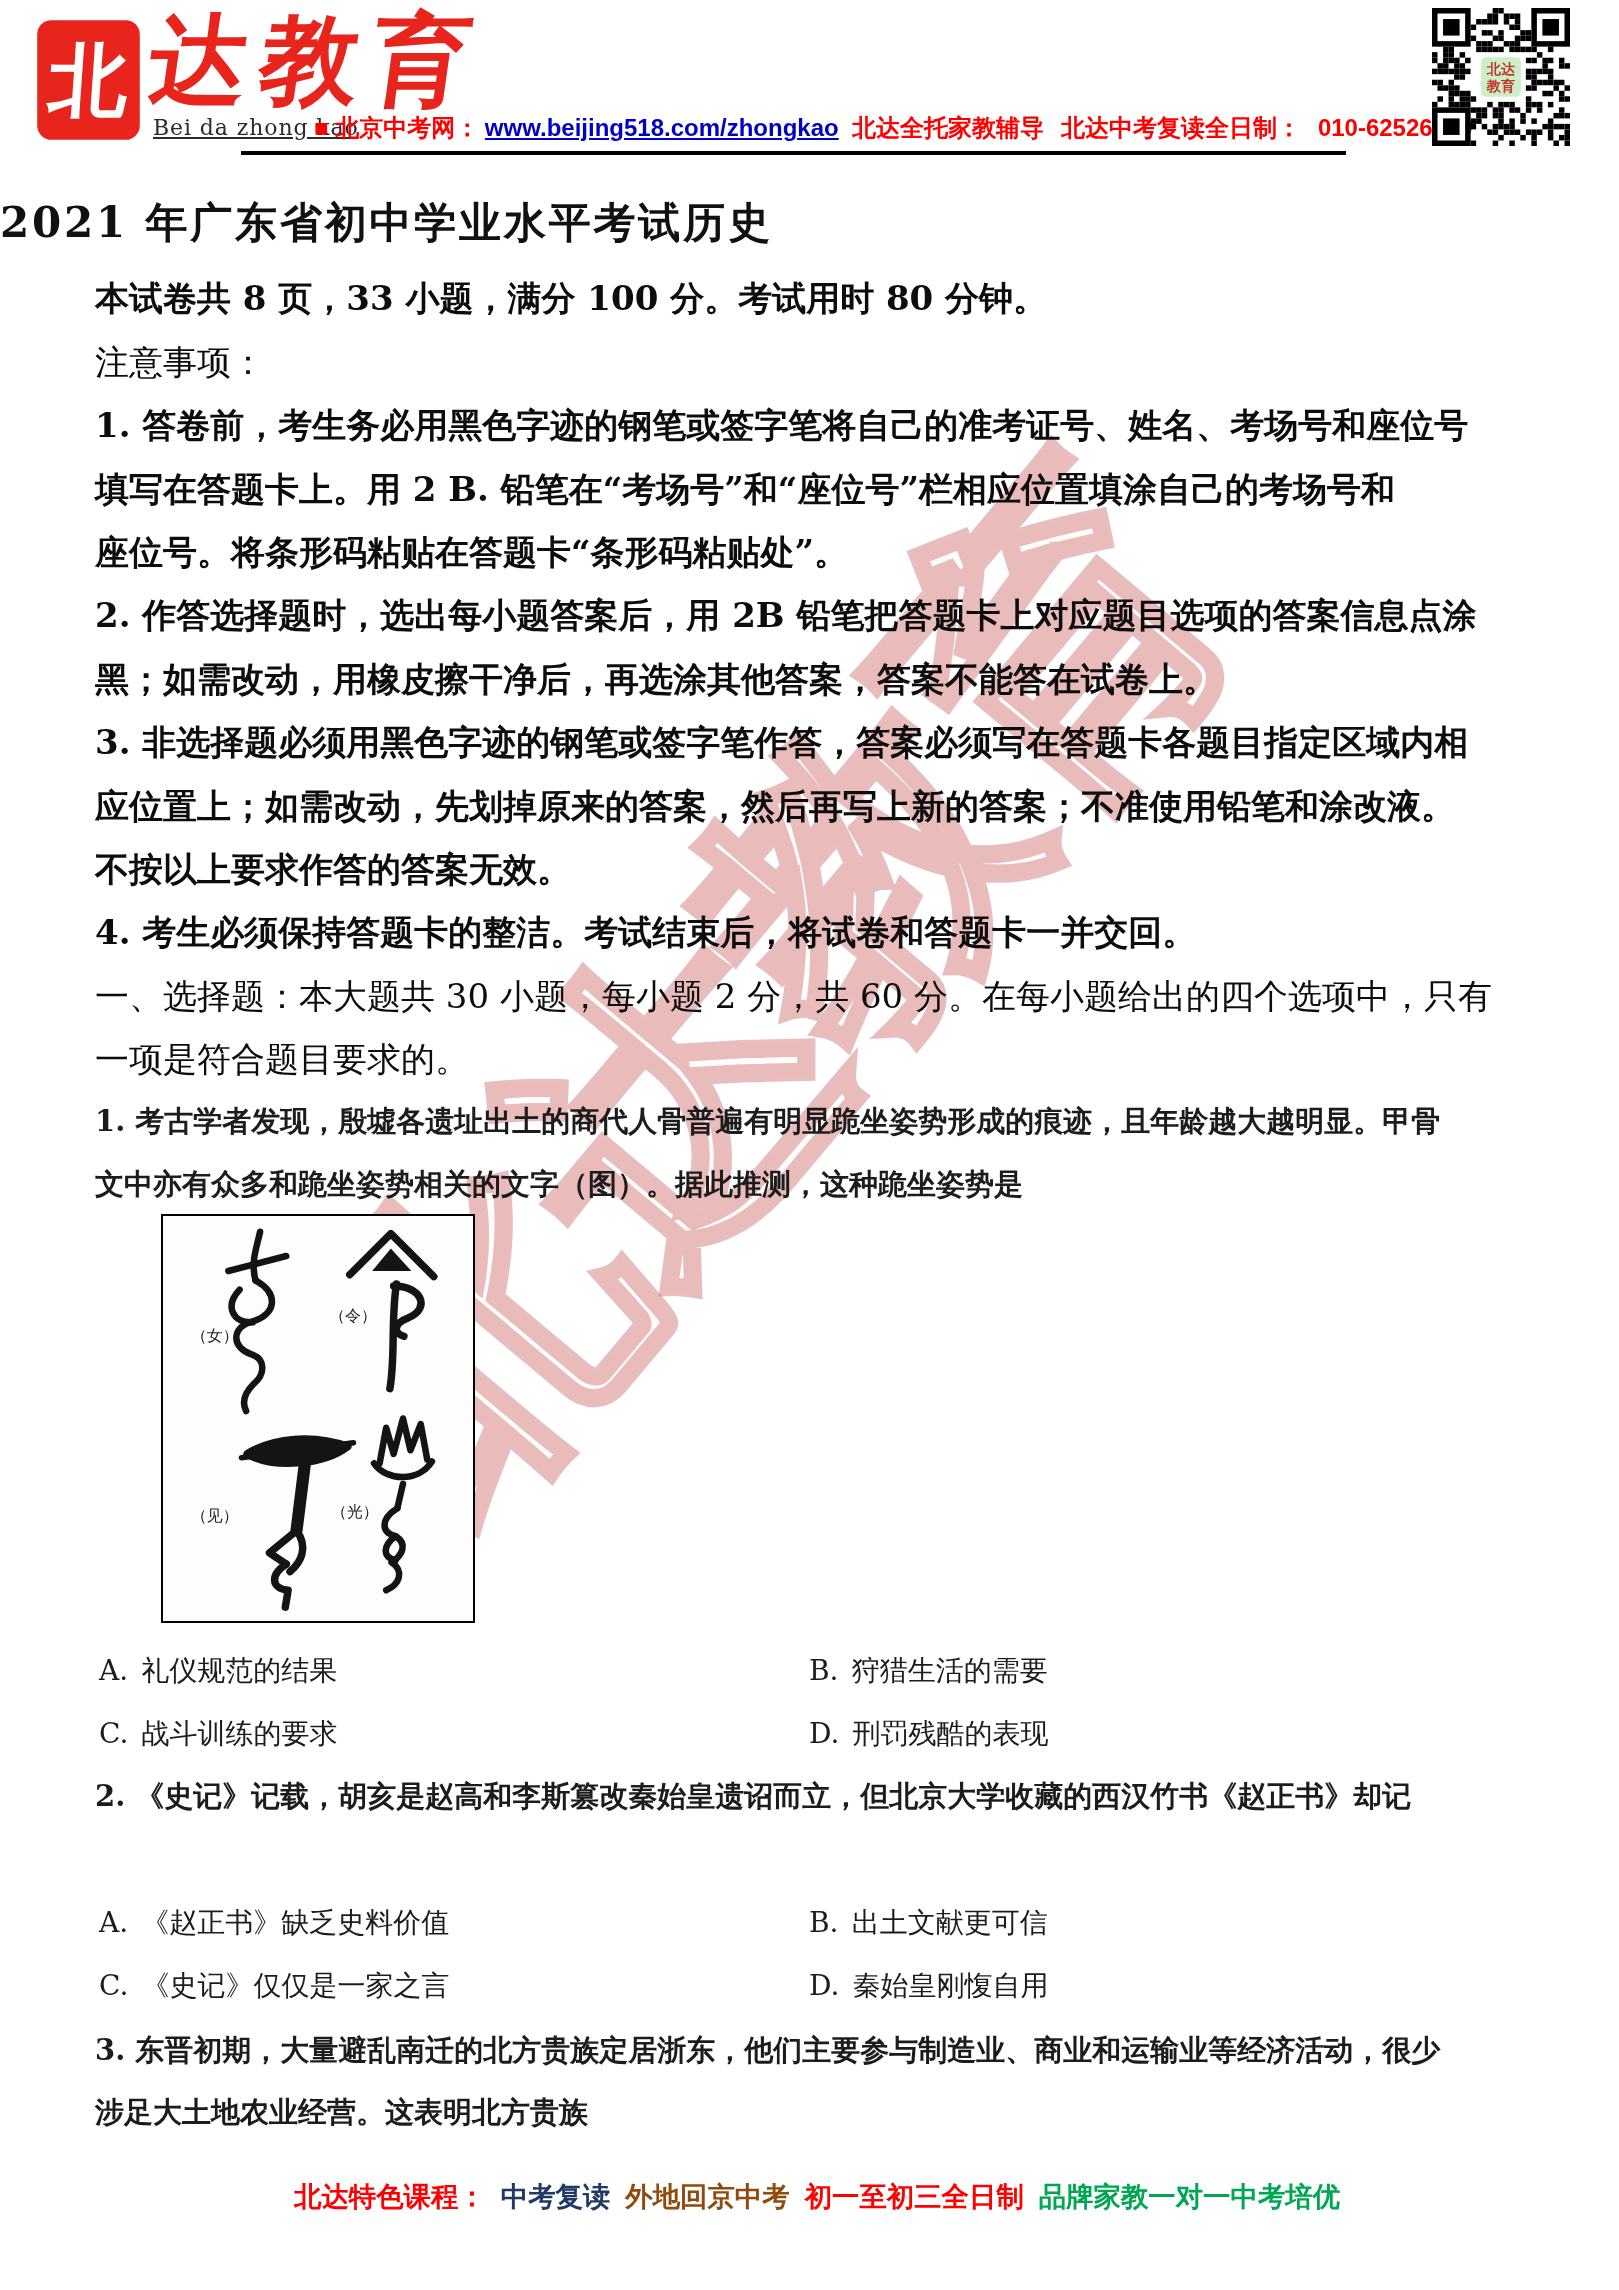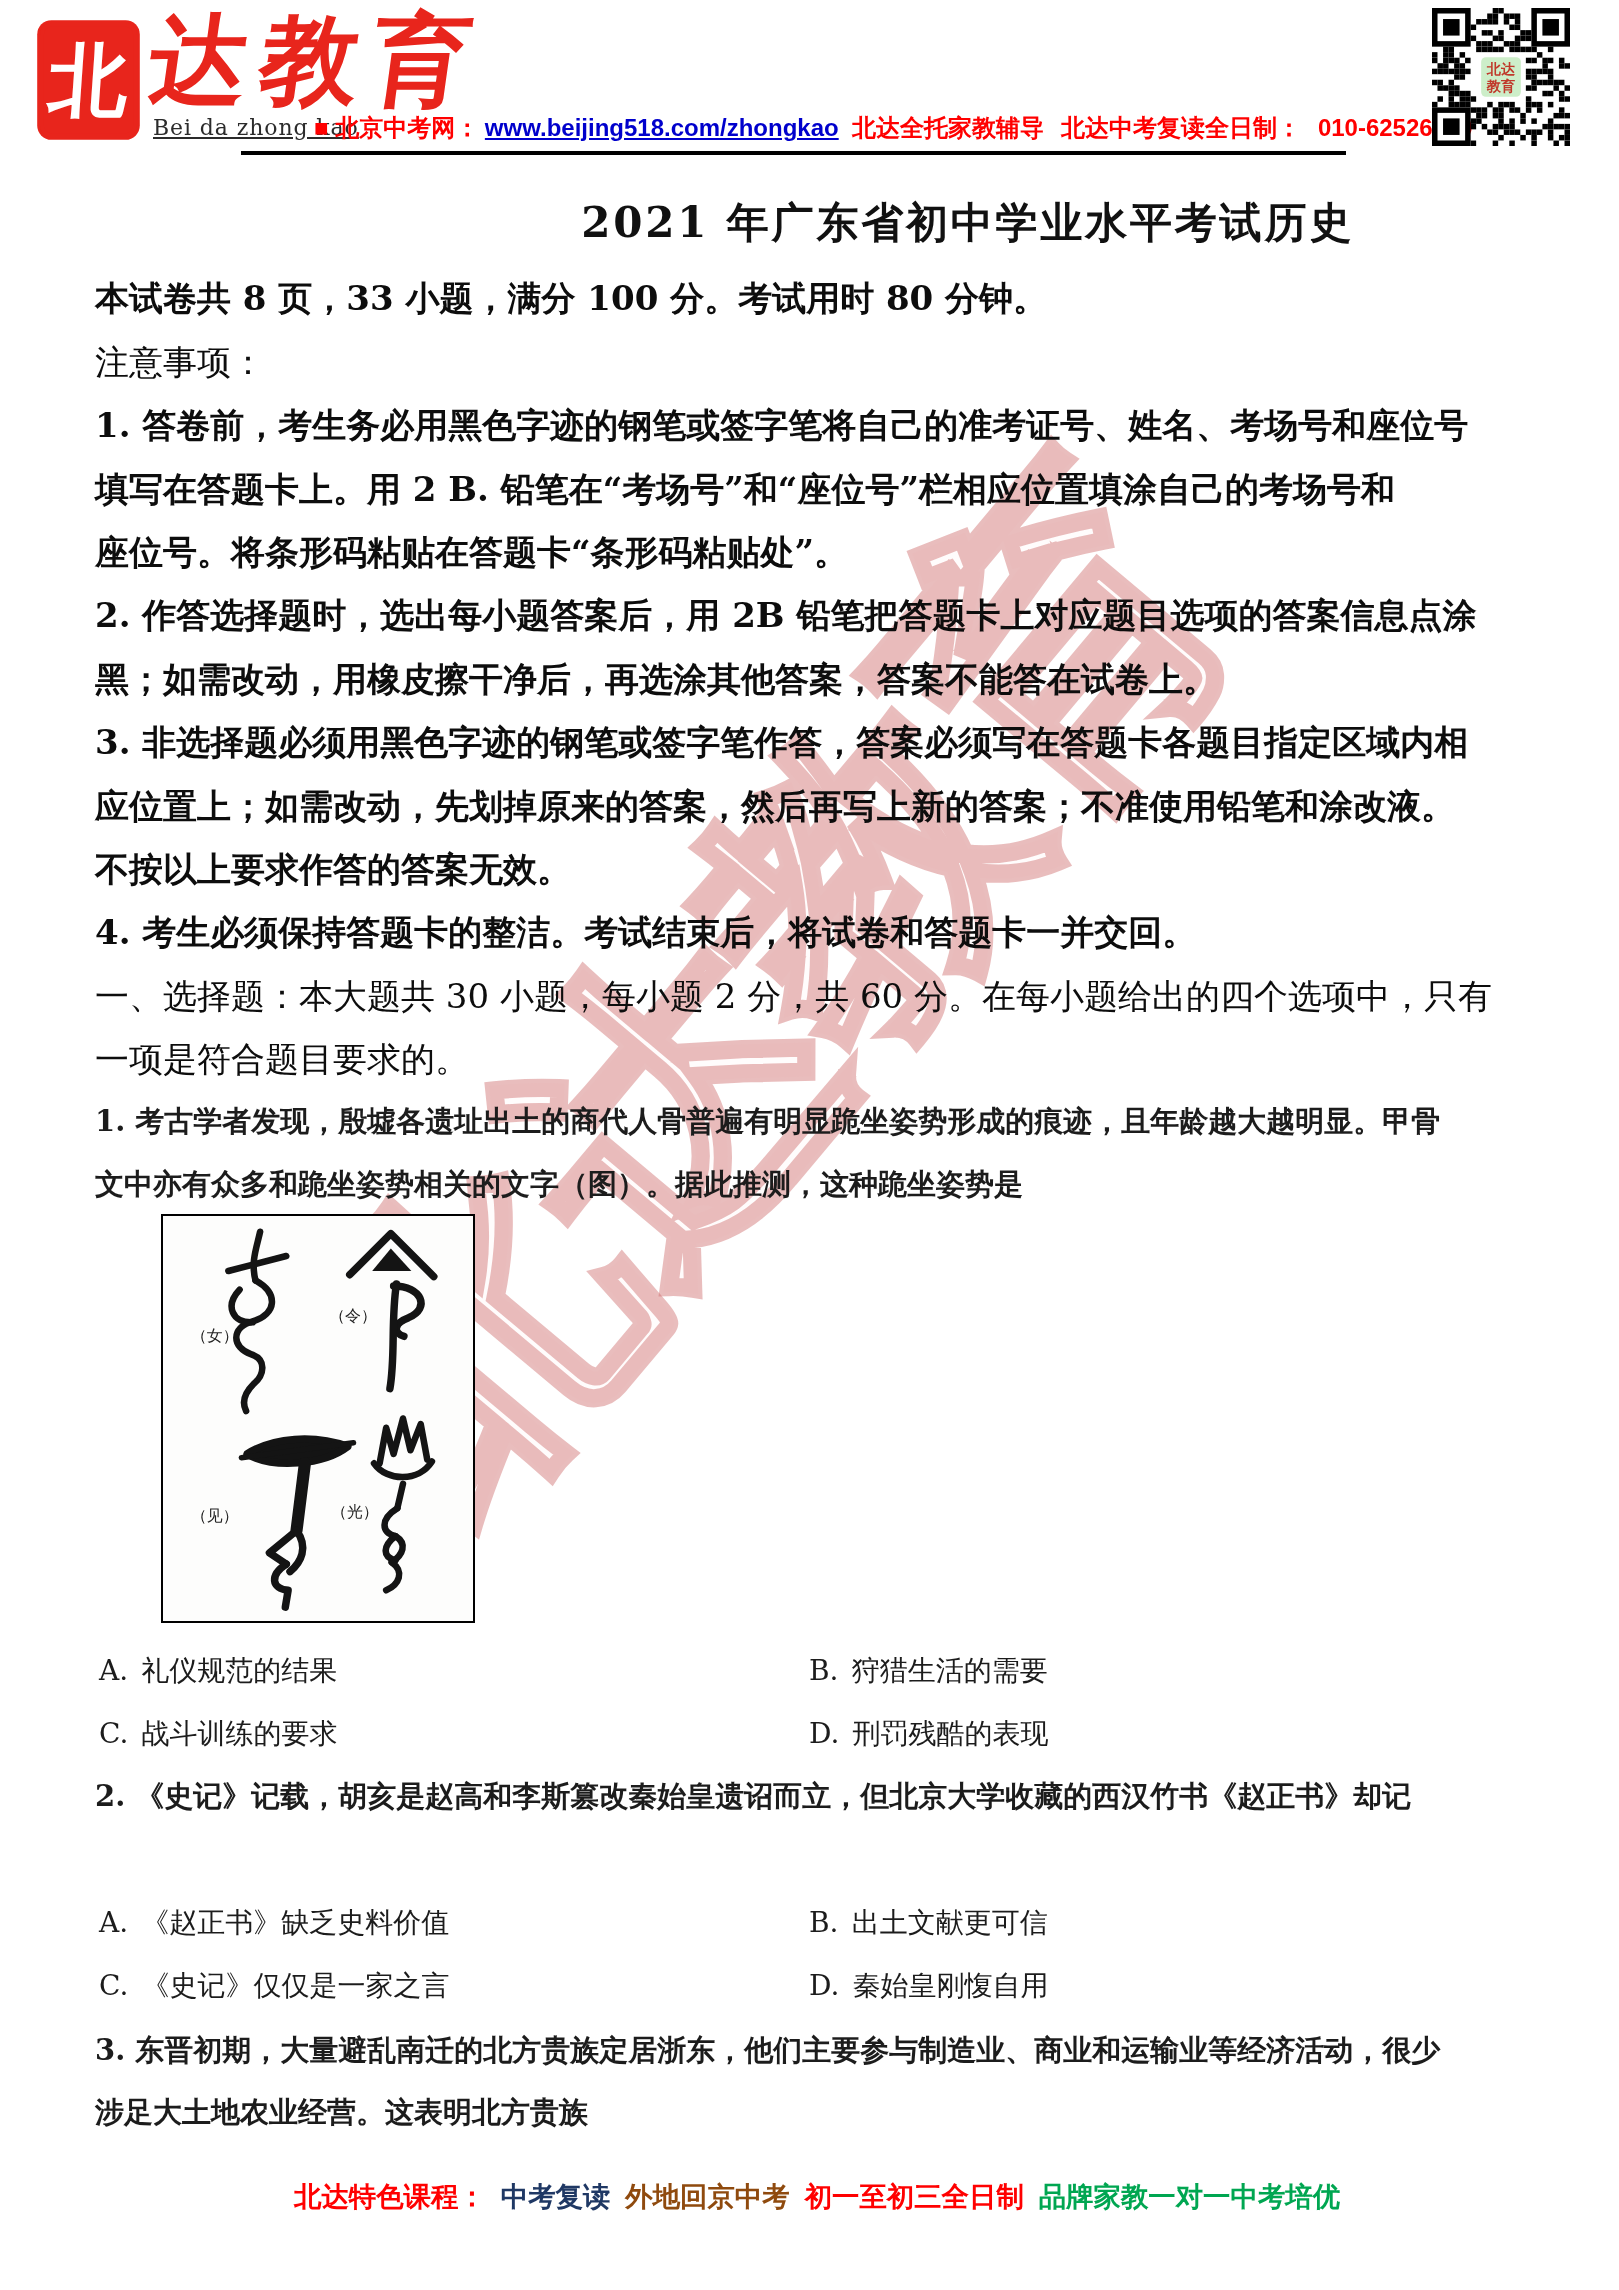--- a/index.html
+++ b/index.html
@@ -20,22 +20,22 @@
   .contact .phone{font-weight:700;}
   .hr{position:absolute;left:241px;top:151px;width:1105px;height:3.8px;background:#000;}
   .qr{position:absolute;left:1432px;top:7.6px;width:138px;height:138px;}
   
   .watermark{position:absolute;left:57px;top:785px;width:1420px;text-align:center;z-index:0;
         font-size:312px;font-weight:700;letter-spacing:-9.5px;white-space:nowrap;
         transform:rotate(-50deg);transform-origin:50% 50%;
         color:rgba(255,242,242,0.20);-webkit-text-stroke:8.5px rgba(203,98,98,0.42);}
   .content{position:absolute;left:0;top:0;width:1619px;height:2290px;z-index:1;}
   
-  .title{position:absolute;left:0;top:195px;width:1314px;text-align:right;
-        font-size:42px;font-weight:700;letter-spacing:2.8px;margin-left:40px;}
+  .title{position:absolute;left:0;top:195px;width:1314px;text-align:left;
+        font-size:42px;font-weight:700;letter-spacing:2.8px;}
   .bline{position:absolute;left:95px;white-space:nowrap;font-size:34px;font-weight:600;color:#0d0d0d;}
   .bold{font-weight:400;}
   .qline{position:absolute;left:95px;white-space:nowrap;font-size:29px;font-weight:700;color:#1c1c1c;}
   .opt{position:absolute;white-space:nowrap;font-size:28px;color:#1c1c1c;}
   .opt .key{margin-right:13.2px;}
   
   .figure{position:absolute;left:161px;top:1214px;width:314px;height:409px;border:2.8px solid #000;
         background:#fdfdfc;box-sizing:border-box;}
   .figure svg{width:100%;height:100%;}
   .glyph{stroke:#141414;fill:none;stroke-linecap:round;stroke-linejoin:round;}

